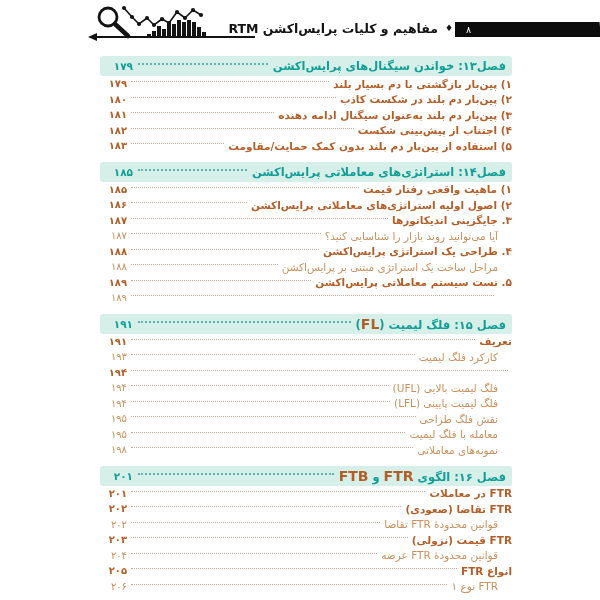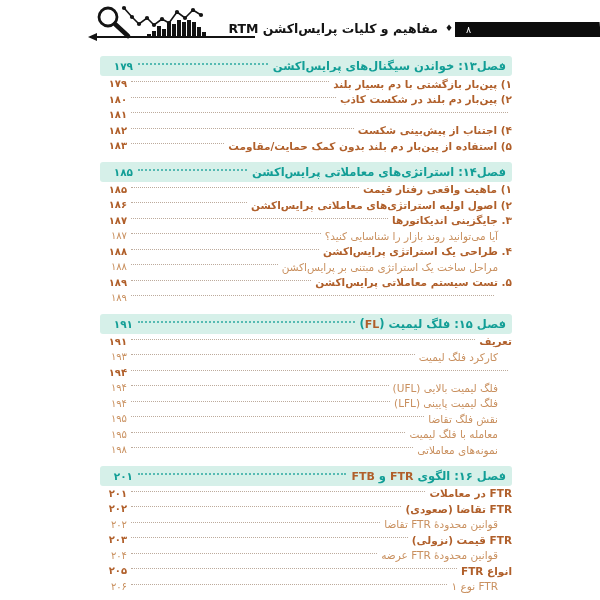--- a/index.html
+++ b/index.html
@@ -24,21 +24,21 @@
   .page-badge{position:absolute;right:0;top:22px;width:145px;height:15px;
         background:var(--badge-bg);color:#fff;font-size:9.5px;line-height:15px;
         text-align:left;direction:ltr;padding-left:11px;box-sizing:border-box;}
 
   
   .toc{position:absolute;top:56px;right:88px;left:100px;}
   .toc-section{margin-bottom:8px;}
   .chapter-row{display:flex;align-items:center;height:20px;background:var(--mint);
         border-radius:3px;padding:0 6px;color:var(--teal);font-weight:bold;
         font-size:11.5px;white-space:nowrap;}
-  .chapter-row .latin{color:var(--brown);font-size:11px;font-weight:bold;}
+  .chapter-row .latin{color:var(--brown);font-size:14px;font-weight:bold;}
   .item-row{display:flex;align-items:center;height:15.5px;font-size:10.5px;
         color:var(--brown);font-weight:bold;white-space:nowrap;}
   .item-row.l2{color:var(--light-brown);font-weight:normal;padding-right:14px;}
   .leader{flex:1;border-bottom:1.5px dotted var(--dots);margin:0 4px;
         transform:translateY(-2px);min-width:10px;}
   .chapter-row .leader{border-bottom:2px dotted var(--teal);opacity:.65;margin:0 5px;}
   .pagenum{min-width:27px;text-align:right;font-size:10px;}
   .chapter-row .pagenum{font-size:10.5px;}
 </style>
 </head>
@@ -108,20 +108,21 @@
           <span class="item-label">۱) پین‌بار بازگشتی با دم بسیار بلند</span>
           <span class="leader"></span>
           <span class="pagenum">۱۷۹</span>
         </div>
         <div class="item-row">
           <span class="item-label">۲) پین‌بار دم بلند در شکست کاذب</span>
           <span class="leader"></span>
           <span class="pagenum">۱۸۰</span>
         </div>
         <div class="item-row">
+          <span class="item-label">۳) پین‌بار دم بلند به‌عنوان سیگنال ادامه دهنده</span>
           <span class="leader"></span>
           <span class="pagenum">۱۸۱</span>
         </div>
         <div class="item-row">
           <span class="item-label">۴) اجتناب از پیش‌بینی شکست</span>
           <span class="leader"></span>
           <span class="pagenum">۱۸۲</span>
         </div>
         <div class="item-row">
           <span class="item-label">۵) استفاده از پین‌بار دم بلند بدون کمک حمایت/مقاومت</span>
@@ -199,21 +200,21 @@
           <span class="item-label">فلگ لیمیت بالایی (UFL)</span>
           <span class="leader"></span>
           <span class="pagenum">۱۹۴</span>
         </div>
         <div class="item-row l2">
           <span class="item-label">فلگ لیمیت پایینی (LFL)</span>
           <span class="leader"></span>
           <span class="pagenum">۱۹۴</span>
         </div>
         <div class="item-row l2">
-          <span class="item-label">نقش فلگ تقاضا</span>
+          <span class="item-label">نقش فلگ طراحی</span>
           <span class="leader"></span>
           <span class="pagenum">۱۹۵</span>
         </div>
         <div class="item-row l2">
           <span class="item-label">معامله با فلگ لیمیت</span>
           <span class="leader"></span>
           <span class="pagenum">۱۹۵</span>
         </div>
         <div class="item-row l2">
           <span class="item-label">نمونه‌های معاملاتی</span>

